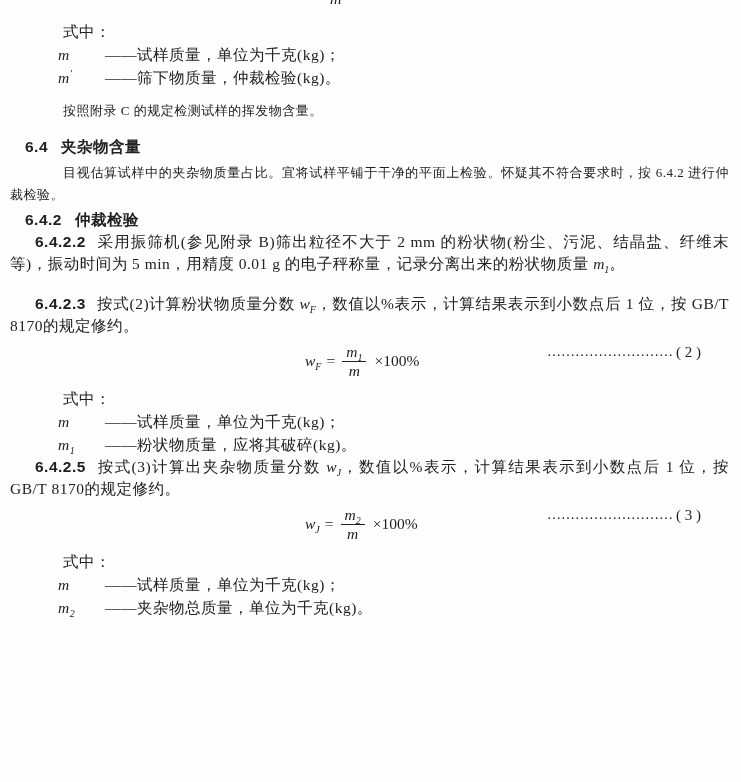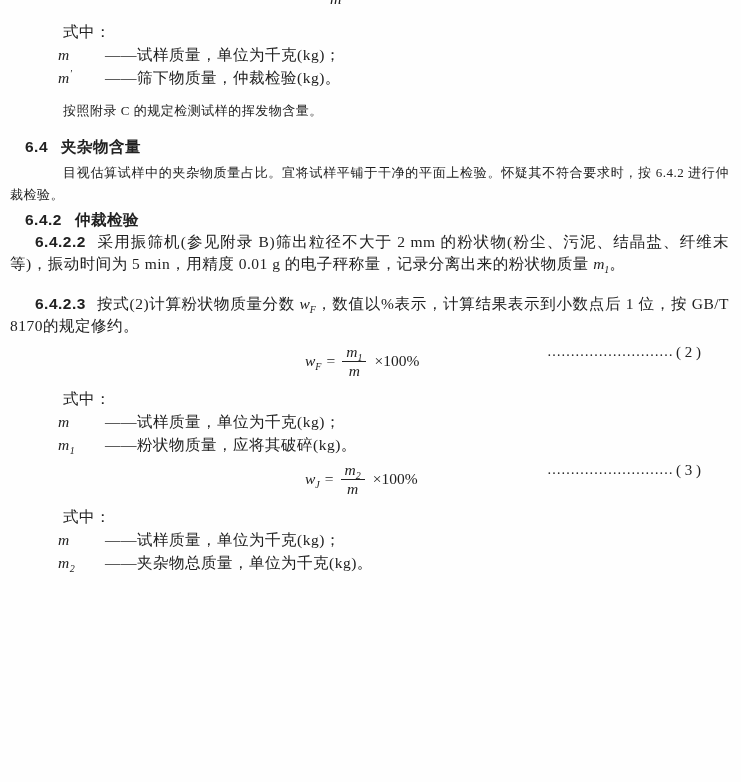--- a/index.html
+++ b/index.html
@@ -119,20 +119,21 @@
   <div class="var-line">
     <span class="var-sym"><span>m</span></span>
     <span class="var-desc">——试样质量，单位为千克(kg)；</span>
   </div>
   <div class="var-line">
     <span class="var-sym"><span>m</span><sub>1</sub></span>
     <span class="var-desc">——粉状物质量，应将其破碎(kg)。</span>
   </div>
 
 
+  <p class="clause mt0"><span class="cnum">6.4.2.5</span><span>按式(3)计算出夹杂物质量分数 </span><span class="v"><span>w</span><sub>J</sub></span><span>，数值以%表示，计算结果表示到小数点后 1 位，按 GB/T 8170的规定修约。</span></p>
 
   <div class="formula-row mt6">
     <div class="f-spacer"></div>
     <div class="f-body">
       <span class="f-var"><span>w</span><sub>J</sub></span>
       <span class="f-eq">=</span>
       <span class="frac">
         <span class="top"><span>m</span><sub>2</sub></span>
         <span class="bot">m</span>
       </span>

